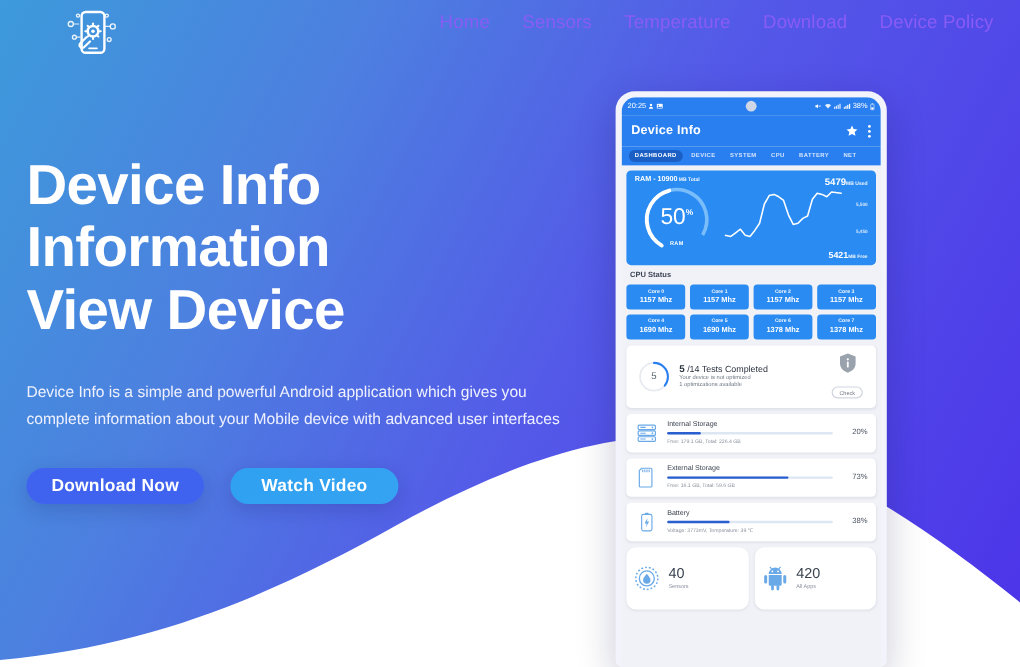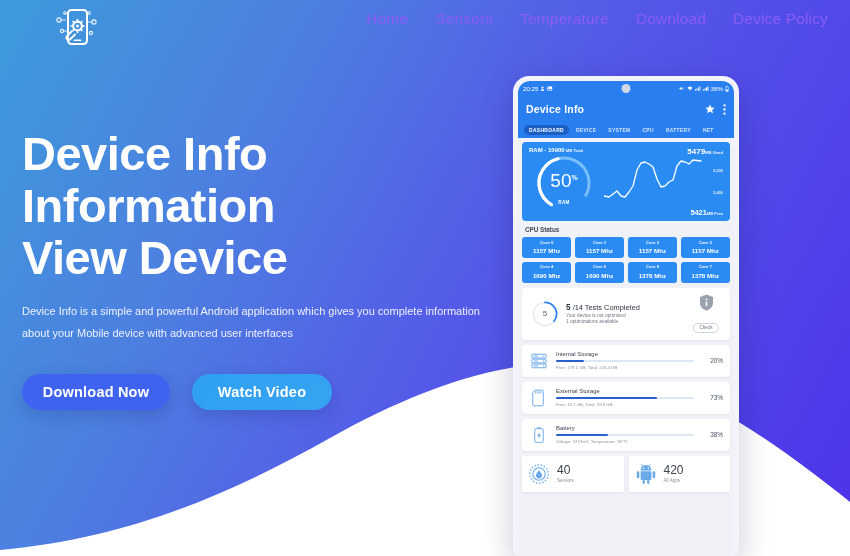--- a/index.html
+++ b/index.html
@@ -31,28 +31,28 @@
   }
 
   
   .hero { position:absolute; left:22px; top:128px; width:500px; }
   .hero h1 {
     color:#ffffff; font-size:47px; line-height:52px; font-weight:700;
     letter-spacing:-0.5px;
   }
   .hero h1 span { display:block; }
   .hero p {
-    margin-top:16px; color:#eef1fd; font-size:11px; line-height:22px;
+    margin-top:32px; color:#eef1fd; font-size:13px; line-height:22px;
     max-width:470px; font-weight:400;
   }
   .btns { margin-top:30px; display:flex; gap:22px; }
   .btn {
     border:none; cursor:pointer; color:#fff; border-radius:30px;
     font-size:14.5px; font-weight:600; letter-spacing:.2px;
-    height:36px; display:flex; align-items:center; justify-content:center;
+    height:30px; display:flex; align-items:center; justify-content:center;
     box-shadow:0 5px 16px rgba(20,20,90,.18);
   }
   .btn-primary { width:148px; background:linear-gradient(135deg,#3f63ef,#3f63ef); }
   .btn-secondary { width:140px; background:linear-gradient(135deg,#2fa0f0,#35a3f2); }
 
   
   .phone {
     position:absolute; left:513px; top:76px; width:226px; height:480px;
     background:#f2f3fb; border-radius:16px 16px 6px 6px;
     padding:5px 5px 0 5px;
@@ -146,21 +146,21 @@
   .row-body { flex:1; }
   .row-title { font-size:5.9px; color:#3a4350; font-weight:400; }
   .row-bar { height:2.2px; border-radius:2px; background:#dde6f3; margin:3px 0 2.5px; position:relative; }
   .row-bar i { position:absolute; left:0; top:0; bottom:0; border-radius:2px; background:#2a5fd0; }
   .row-sub { font-size:4.3px; color:#8b939f; }
   .row-pct { font-size:6.4px; color:#4a5musical; }
   .row-pct { font-size:6.4px; color:#4a5260; width:22px; text-align:right; }
 
   .stats { display:flex; gap:5px; margin-top:5px; }
   .stat {
-    flex:1; background:#fff; border-radius:0; padding:7px 6px; display:flex;
+    flex:1; background:#fff; border-radius:8px; padding:15px 6px; display:flex;
     align-items:center; gap:7px; box-shadow:0 1px 2px rgba(30,40,80,.07);
   }
   .stat .sico { width:22px; height:22px; flex:0 0 22px; }
   .stat .sv { font-size:12px; color:#3a4350; font-weight:400; line-height:12px; }
   .stat .sl { font-size:4.6px; color:#8b939f; margin-top:2px; }
 </style>
 </head>
 <body>
 
 <div class="stage">

